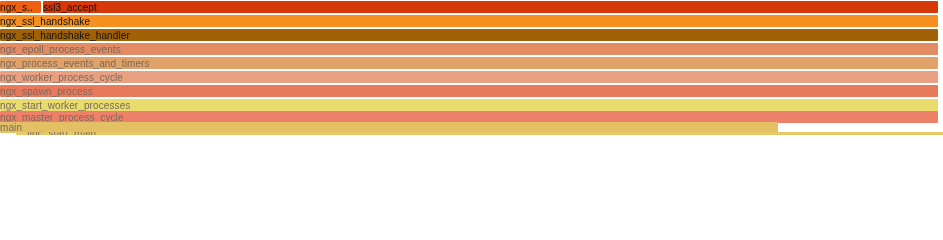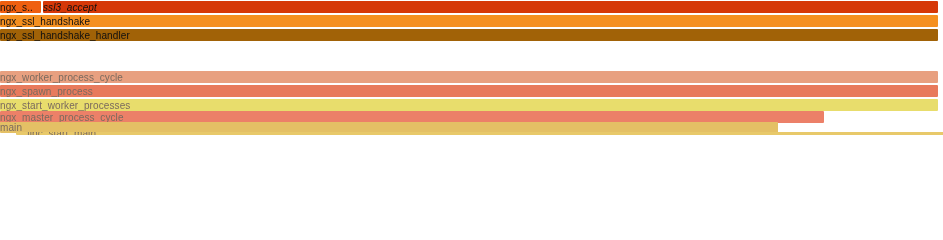--- a/index.html
+++ b/index.html
@@ -40,39 +40,45 @@
   .dark-text { color: #101010; }
   .muted-text { color: #7a6a5e; }
 </style>
 </head>
 <body>
 
 <div id="flamegraph" style="width: 943px; height: 135px; background: rgb(255, 255, 255);">
     <div class="frame" title="ngx_s.." style="left: 0px; top: 1px; width: 41px; height: 12px; background: rgb(239, 95, 16);">
       <span class="frame-label dark-text" style="color: rgb(16, 16, 16);">ngx_s..</span>
     </div>
-    <div class="frame" title="ssl3_accept" style="left: 43px; top: 1px; width: 895px; height: 12px; background: rgb(214, 56, 8); font-style: italic;">
+    <div class="frame" title="ssl3_accept" style="left: 43px; top: 1px; width: 895px; height: 12px; background: rgb(214, 56, 8);">
       <span class="frame-label dark-text" style="color: rgb(16, 16, 16);">ssl3_accept</span>
     </div>
     <div class="frame" title="ngx_ssl_handshake" style="left: 0px; top: 15px; width: 938px; height: 12px; background: rgb(245, 144, 32);">
       <span class="frame-label dark-text" style="color: rgb(16, 16, 16);">ngx_ssl_handshake</span>
     </div>
     <div class="frame" title="ngx_ssl_handshake_handler" style="left: 0px; top: 29px; width: 938px; height: 12px; background: #a16207;">
       <span class="frame-label dark-text" style="color: rgb(16, 16, 16);">ngx_ssl_handshake_handler</span>
+    </div>
+    <div class="frame" title="ngx_epoll_process_events" style="left: 0px; top: 43px; width: 938px; height: 12px; background: rgb(227, 139, 98);">
+      <span class="frame-label muted-text" style="color: rgb(122, 106, 94);">ngx_epoll_process_events</span>
+    </div>
+    <div class="frame" title="ngx_process_events_and_timers" style="left: 0px; top: 57px; width: 938px; height: 12px; background: rgb(224, 162, 104);">
+      <span class="frame-label muted-text" style="color: rgb(122, 106, 94);">ngx_process_events_and_timers</span>
     </div>
     <div class="frame" title="ngx_worker_process_cycle" style="left: 0px; top: 71px; width: 938px; height: 12px; background: rgb(232, 160, 128);">
       <span class="frame-label muted-text" style="color: rgb(122, 106, 94); text-align: right;">ngx_worker_process_cycle</span>
     </div>
     <div class="frame" title="ngx_spawn_process" style="left: 0px; top: 85px; width: 938px; height: 12px; background: rgb(232, 122, 92);">
       <span class="frame-label muted-text" style="color: rgb(122, 106, 94);">ngx_spawn_process</span>
     </div>
     <div class="frame" title="ngx_start_worker_processes" style="left: 0px; top: 99px; width: 938px; height: 12px; background: rgb(232, 221, 108);">
       <span class="frame-label muted-text" style="color: rgb(122, 106, 94);">ngx_start_worker_processes</span>
     </div>
-    <div class="frame" title="ngx_master_process_cycle" style="left: 0px; top: 111px; width: 824px; height: 12px; background: rgb(236, 128, 104);">
+    <div class="frame" title="ngx_master_process_cycle" style="left: 0px; top: 111px; width: 938px; height: 12px; background: rgb(236, 128, 104);">
       <span class="frame-label muted-text" style="color: rgb(122, 106, 94);">ngx_master_process_cycle</span>
     </div>
     <div class="frame" title="main" style="left: 0px; top: 122px; width: 778px; height: 11px; background: rgb(228, 192, 101);">
       <span class="frame-label muted-text" style="color: rgb(122, 106, 94);">main</span>
     </div>
     <div class="frame" title="__libc_start_main" style="left: 0px; top: 132px; width: 938px; height: 3px; background: rgb(232, 201, 106); margin-left: 16px;">
       <span class="frame-label muted-text" style="color: rgb(122, 106, 94);">__libc_start_main</span>
     </div>
   </div>
 

